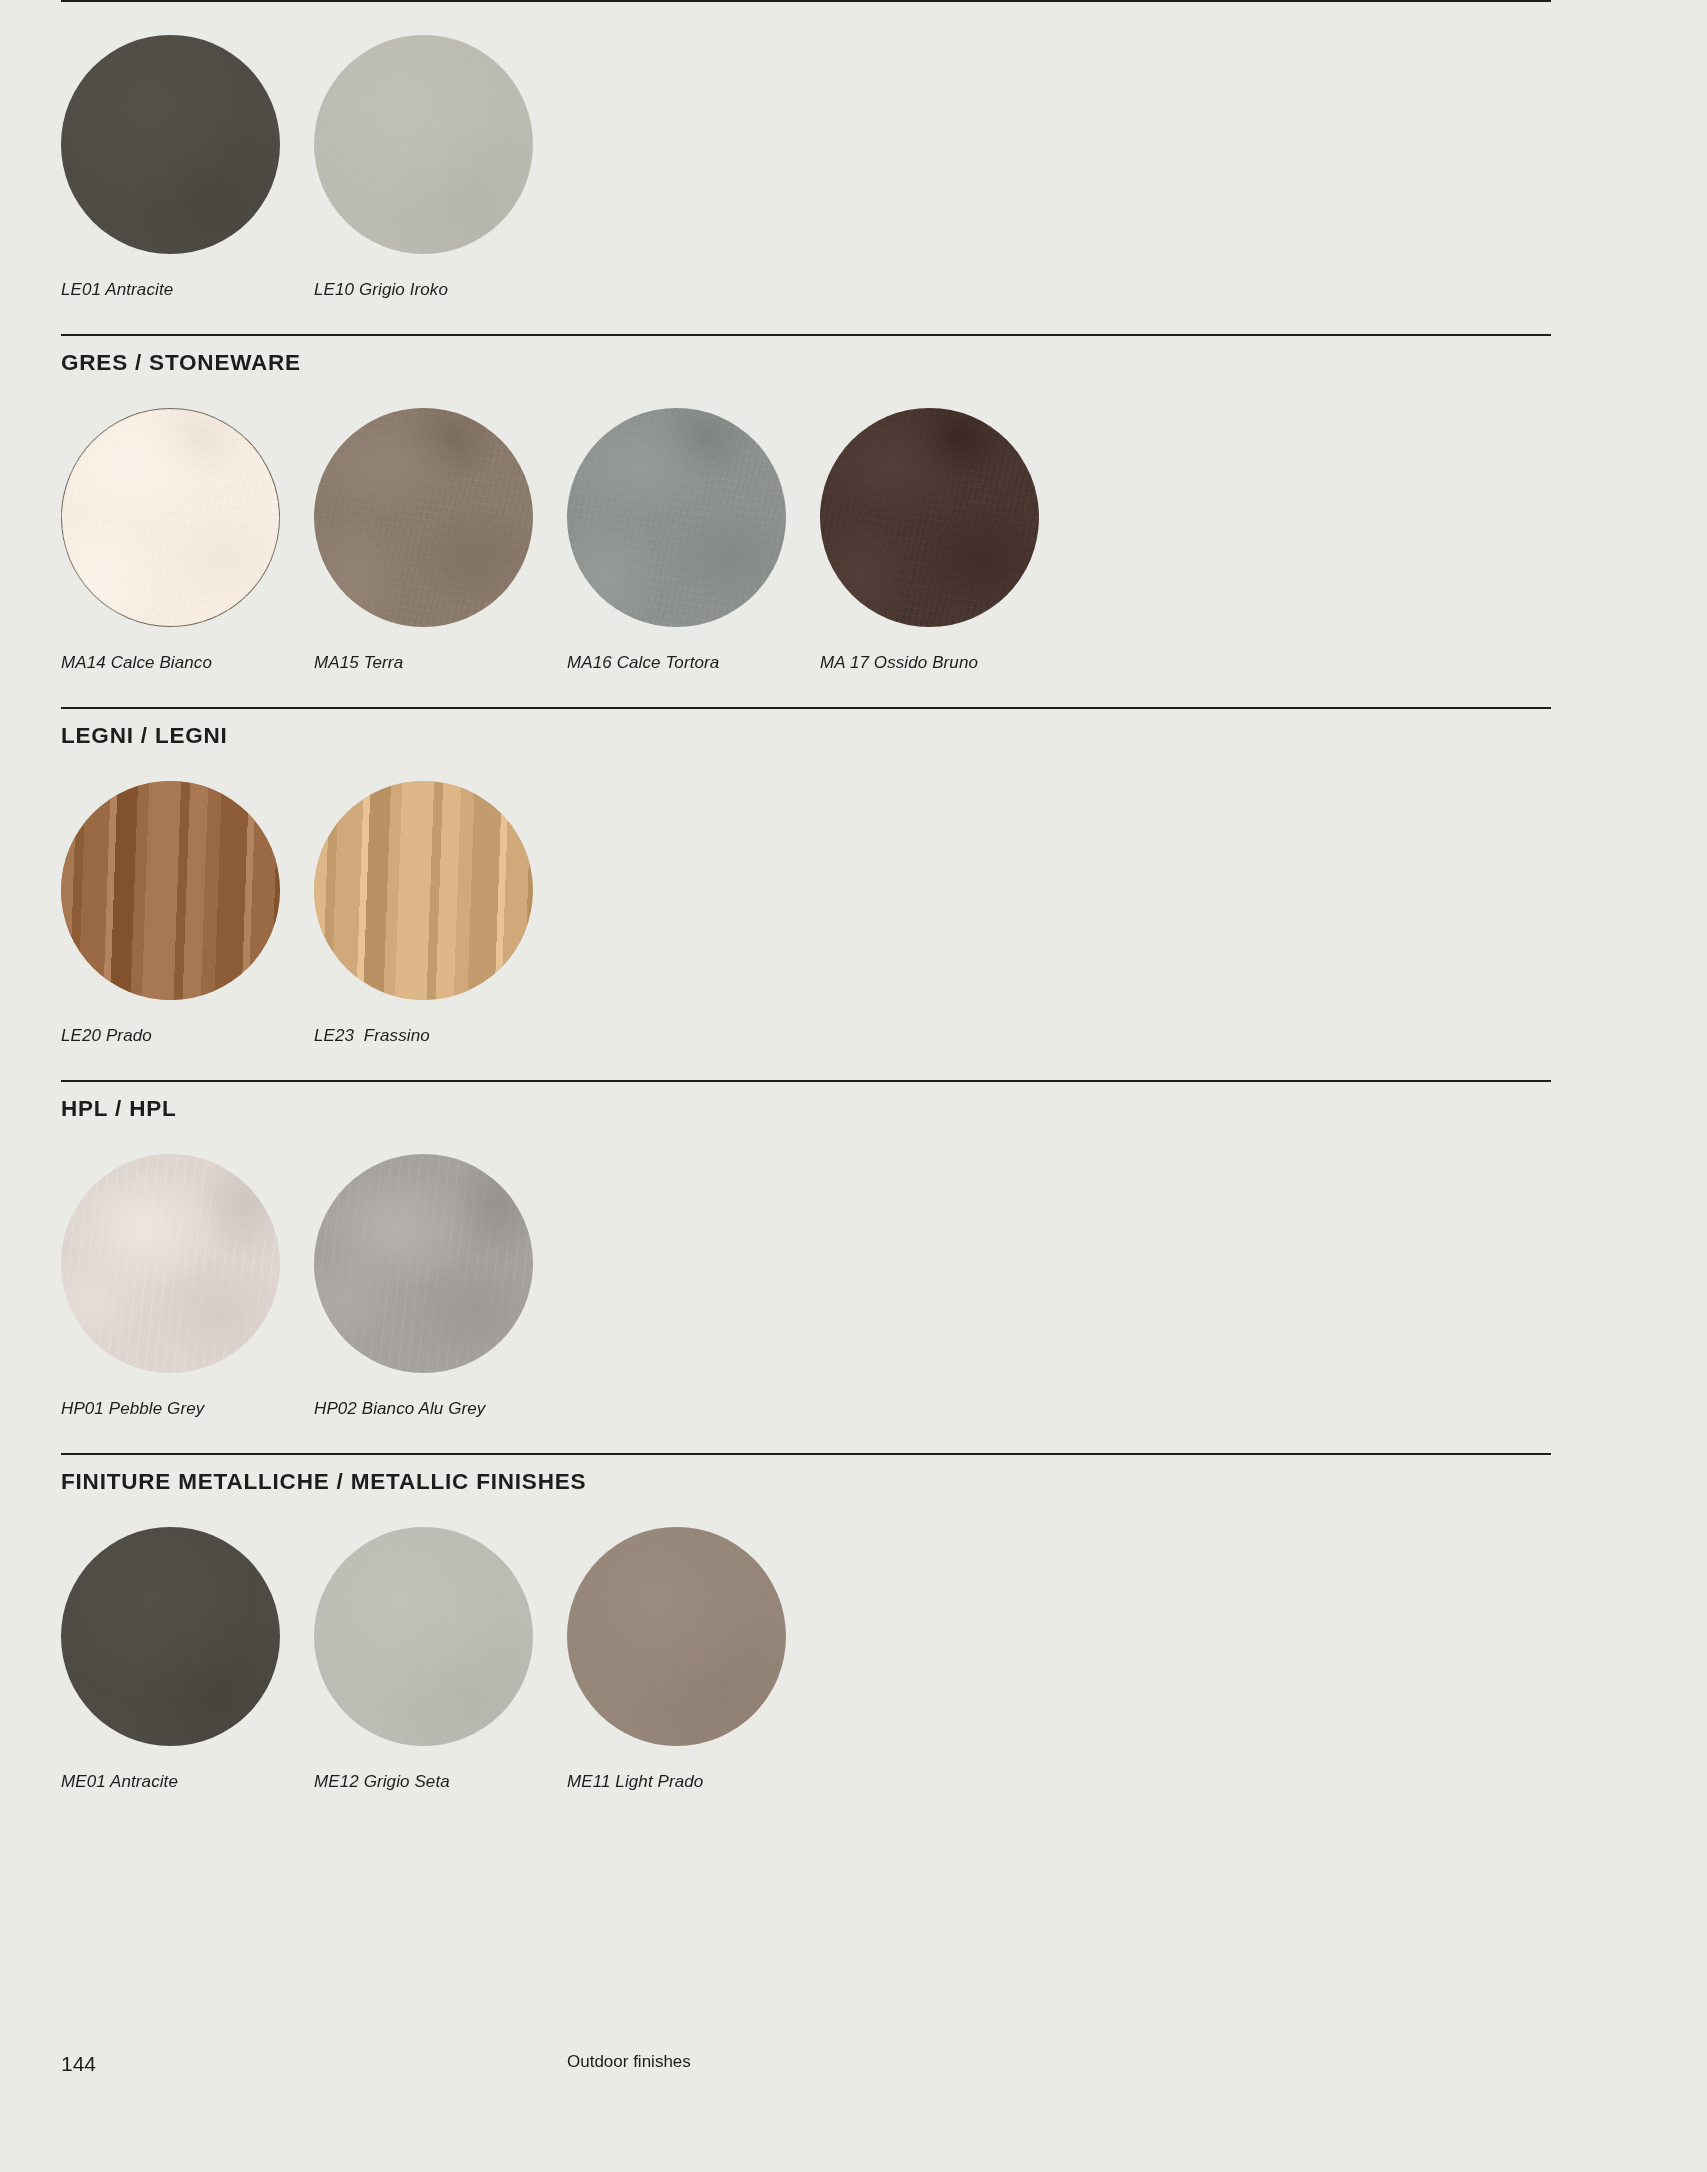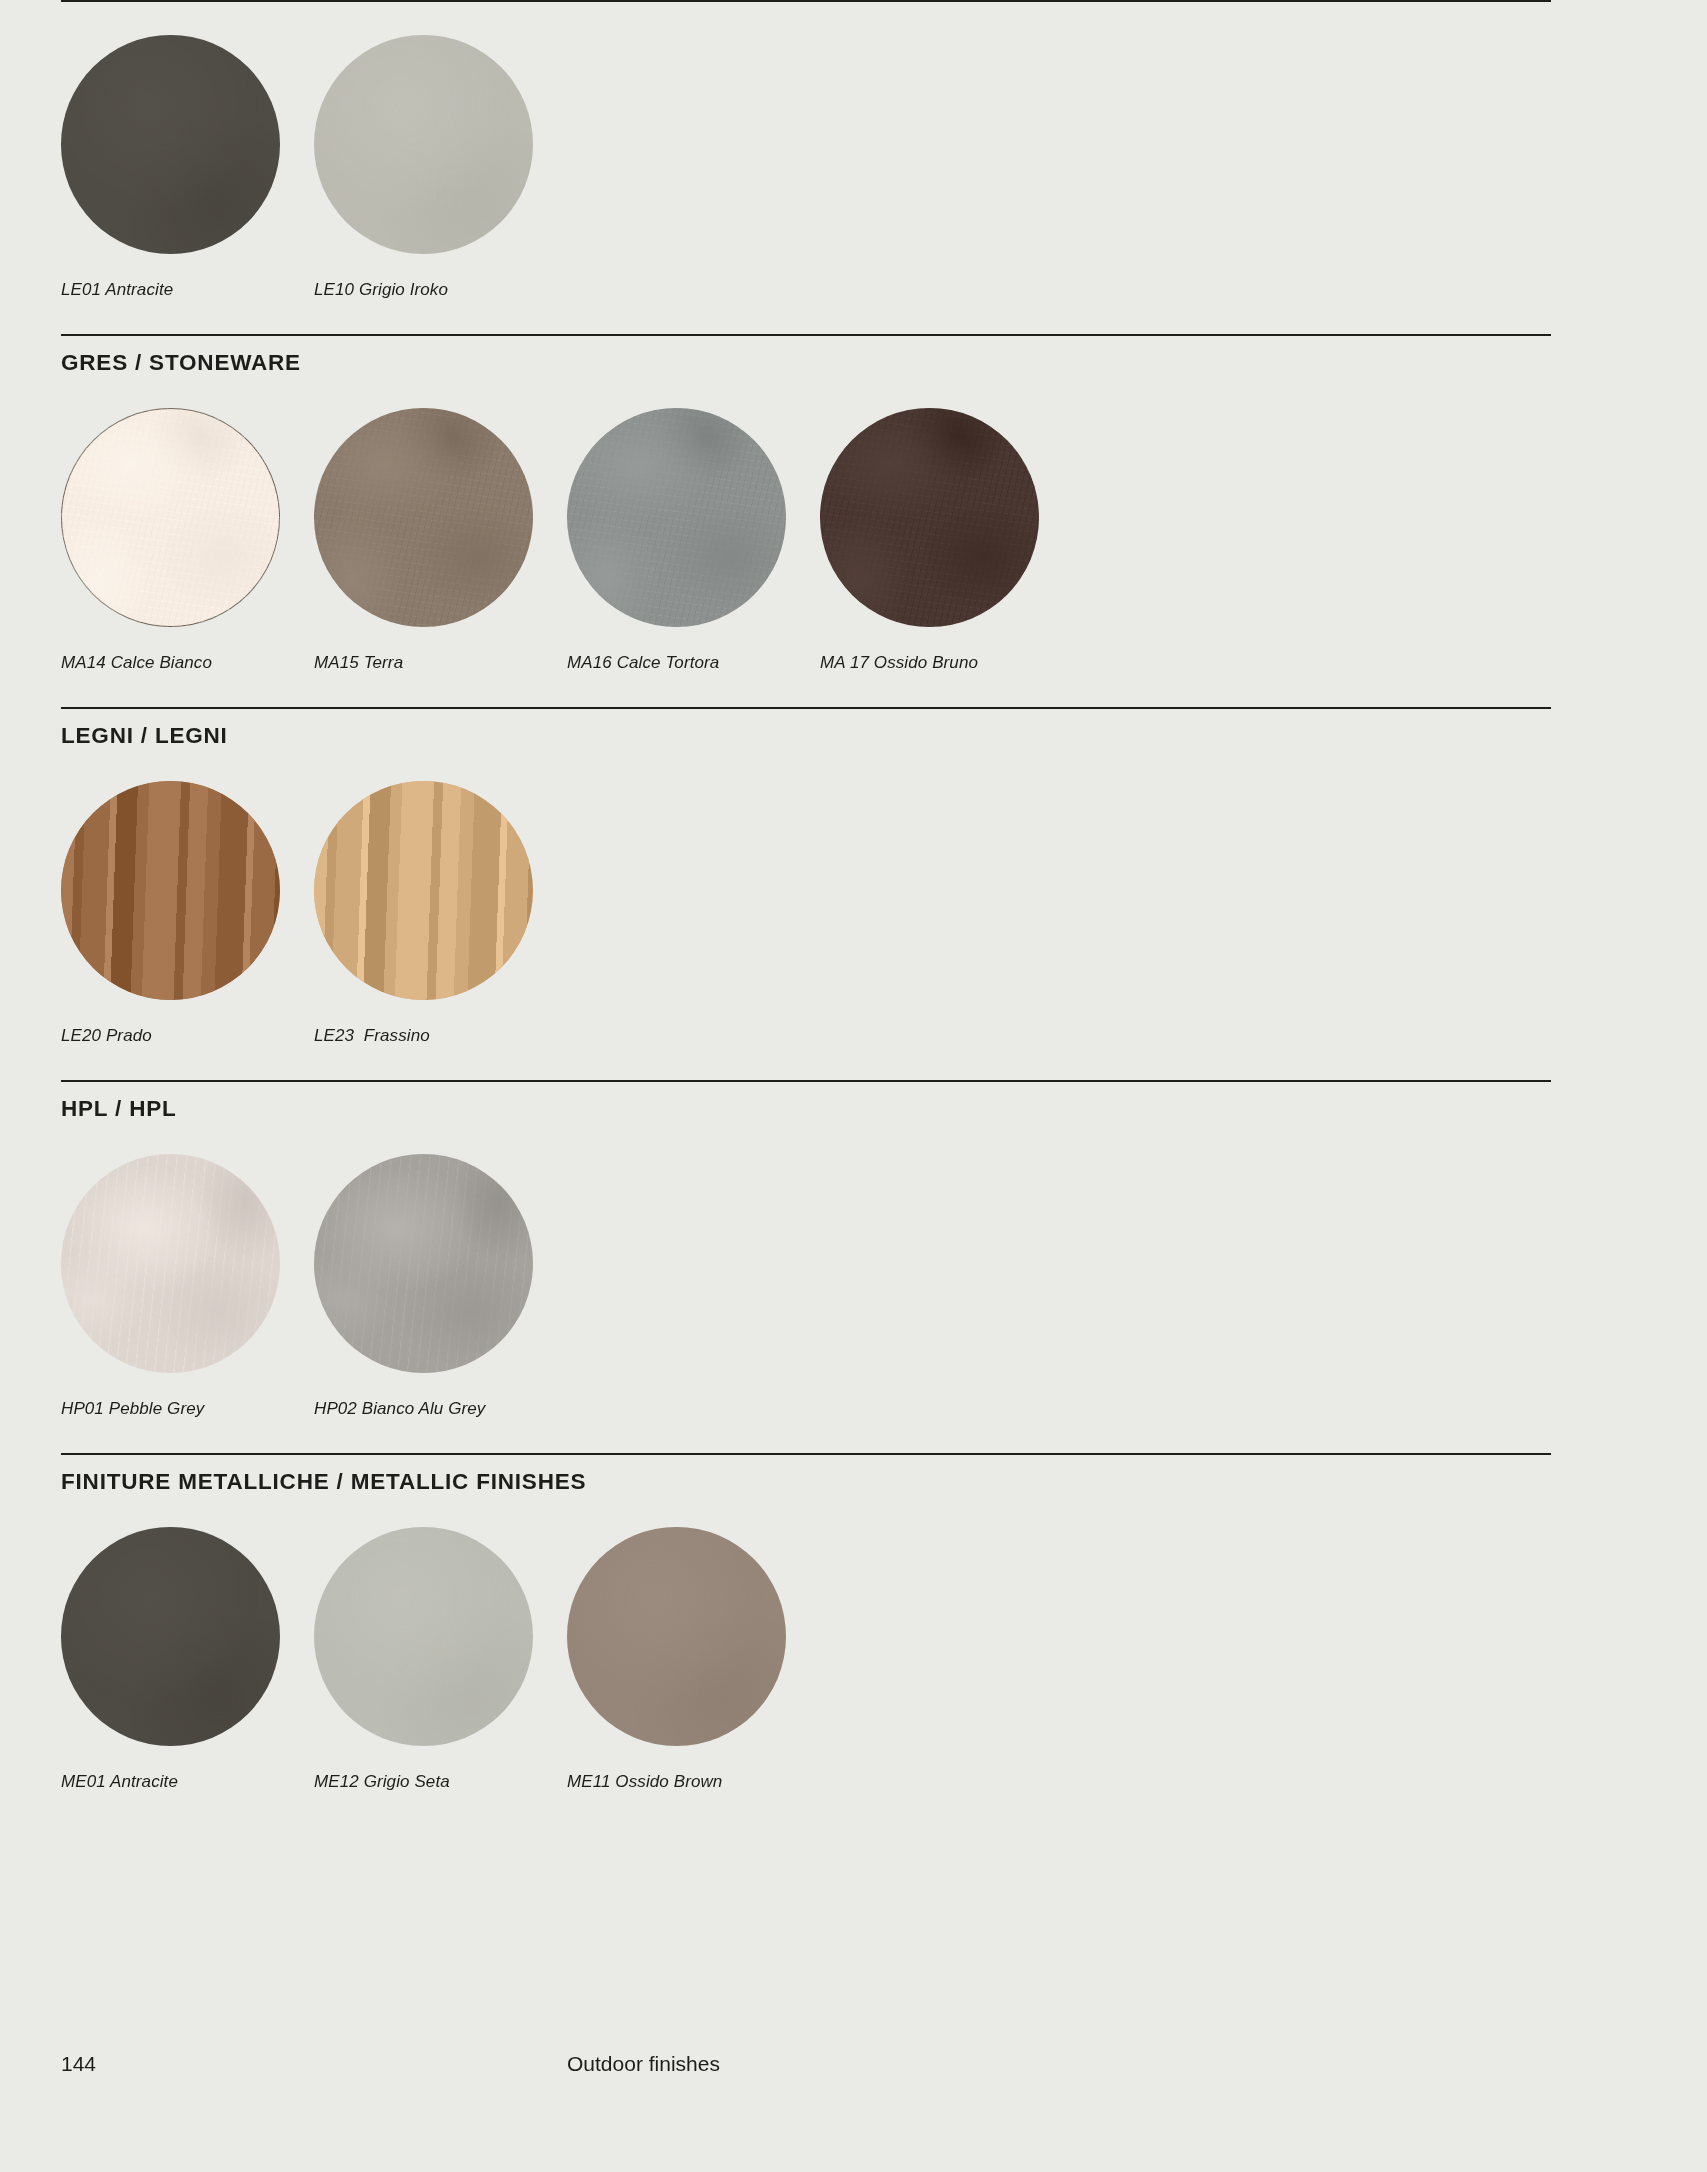--- a/index.html
+++ b/index.html
@@ -93,21 +93,21 @@
     left: 0;
     top: 0;
     font-size: 21px;
     line-height: 1;
     color: #1d1d1b;
   }
   .footer-caption {
     position: absolute;
     left: 506px;
     top: 0;
-    font-size: 21px;
+    font-size: 17px;
     line-height: 1;
     color: #1d1d1b;
   }
 </style>
 </head>
 <body>
 
 <div class="page">
 
   <div class="section">
@@ -218,21 +218,21 @@
       <div class="swatch-cell">
         <div class="swatch-disc" id="sw-4-1" style="background-color: rgb(187, 188, 179);">
             <span class="tex" style="background-image: radial-gradient(70% 70% at 40% 32%, rgb(203, 204, 195) 0%, transparent 72%), radial-gradient(60% 60% at 72% 78%, rgb(171, 172, 163) 0%, transparent 70%); opacity: 0.35;"></span>
           </div>
         <div class="swatch-label">ME12 Grigio Seta</div>
       </div>
       <div class="swatch-cell">
         <div class="swatch-disc" id="sw-4-2" style="background-color: rgb(150, 134, 121);">
             <span class="tex" style="background-image: radial-gradient(70% 70% at 40% 32%, rgb(166, 150, 137) 0%, transparent 72%), radial-gradient(60% 60% at 72% 78%, rgb(134, 118, 105) 0%, transparent 70%); opacity: 0.35;"></span>
           </div>
-        <div class="swatch-label">ME11 Ossido Brown</div>
+        <div class="swatch-label">ME11 Light Prado</div>
       </div>
     </div>
   </div>
 
   <div class="footer">
     <div class="footer-page">144</div>
     <div class="footer-caption">Outdoor finishes</div>
   </div>
 
 </div>

